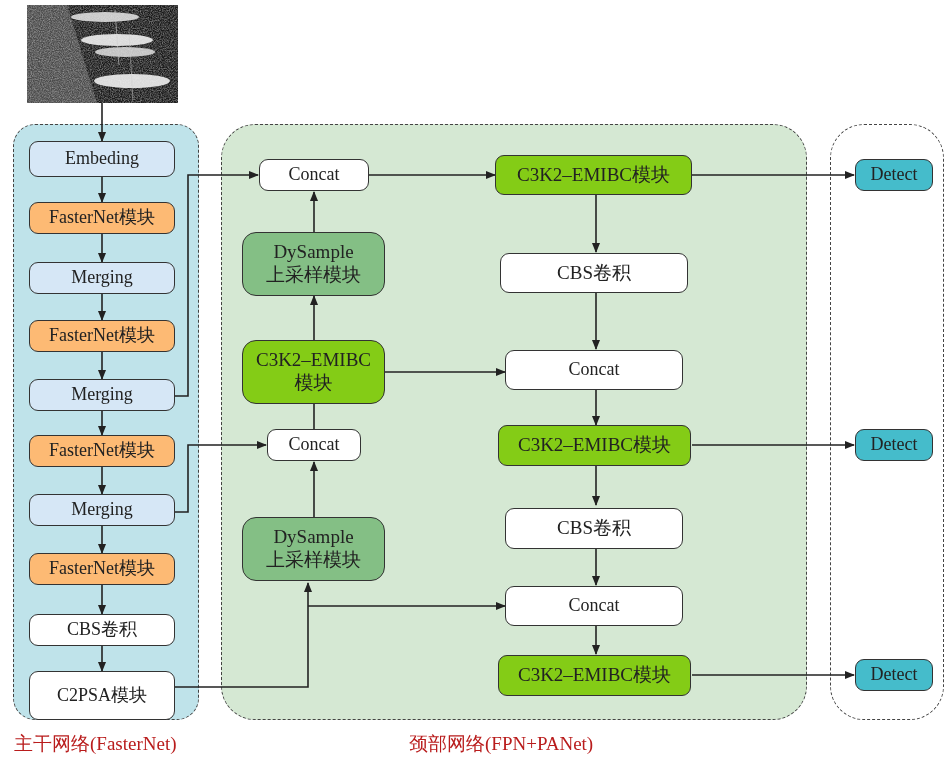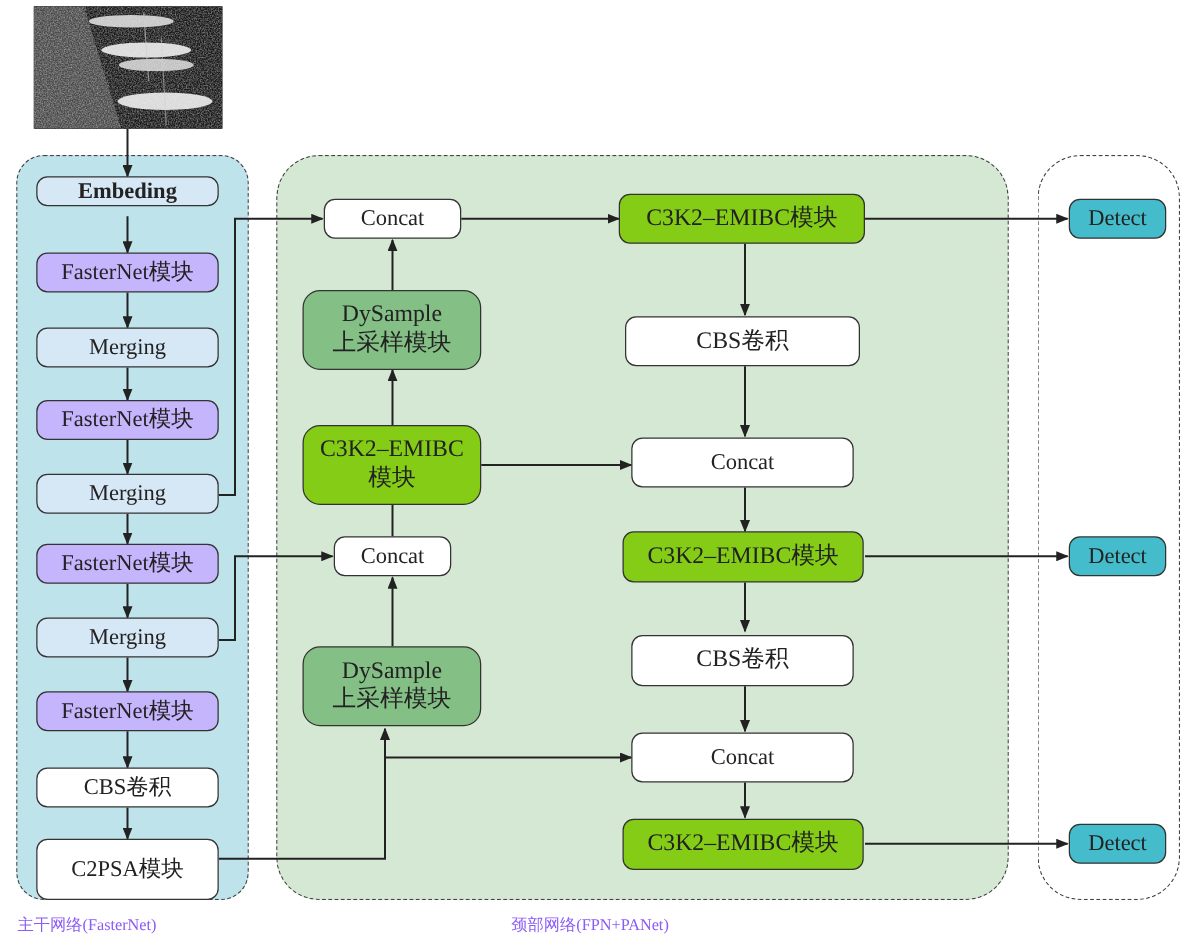--- a/index.html
+++ b/index.html
@@ -4,26 +4,26 @@
 <style>
   html, body { margin: 0; padding: 0; background: #ffffff; }
   body { width: 948px; height: 759px; position: relative; overflow: hidden;
          font-family: "Liberation Serif", "DejaVu Serif", serif; color: #222; }
   .group { position: absolute; border: 1.6px dashed #444; border-radius: 22px; box-sizing: border-box; }
   .node { position: absolute; box-sizing: border-box; border: 1.6px solid #333; border-radius: 9px;
           display: flex; align-items: center; justify-content: center; text-align: center;
           font-size: 18px; line-height: 1.2; color: #222; }
   .node.two { flex-direction: column; font-size: 19px; border-radius: 14px; }
   .c-embed { background: #d6e7f6; }
-  .c-faster { background: #c4b5fd; }
+  .c-faster { background: #fdba74; }
   .c-white { background: #ffffff; }
   .c-c3k2 { background: #84cc16; }
   .c-dys { background: #84bf85; }
   .c-detect { background: #45bccb; }
-  .glabel { position: absolute; font-size: 13px; color: #8b5cf6; white-space: nowrap; }
+  .glabel { position: absolute; font-size: 19px; color: #b91c1c; white-space: nowrap; }
   svg.wires { position: absolute; left: 0; top: 0; }
   .sar { position: absolute; left: 27px; top: 5px; width: 151px; height: 98px; overflow: hidden; background: #1b1b1b; }
 </style>
 </head>
 <body>
 
 <div class="group" style="left:13px; top:124px; width:186px; height:596px; background:#bfe3ea;"></div>
 <div class="group" style="left:221px; top:124px; width:586px; height:596px; background:#d5e8d3; border-radius:34px;"></div>
 <div class="group" style="left:830px; top:124px; width:114px; height:596px; background:#ffffff; border-radius:34px;"></div>
 
@@ -92,21 +92,21 @@
     <line x1="596" y1="466" x2="596" y2="505" marker-end="url(#ah)"></line>
     <line x1="596" y1="549" x2="596" y2="585" marker-end="url(#ah)"></line>
     <line x1="596" y1="626" x2="596" y2="654" marker-end="url(#ah)"></line>
 
     <line x1="692" y1="175" x2="854" y2="175" marker-end="url(#ah)"></line>
     <line x1="692" y1="445" x2="854" y2="445" marker-end="url(#ah)"></line>
     <line x1="692" y1="675" x2="854" y2="675" marker-end="url(#ah)"></line>
   </g>
 </svg>
 
-<div class="node c-embed" style="left:29px; top:141px; width:146px; height:24px;font-weight:bold;">Embeding</div>
+<div class="node c-embed" style="left:29px; top:141px; width:146px; height:36px;">Embeding</div>
 <div class="node c-faster" style="left:29px; top:202px; width:146px; height:32px;">FasterNet模块</div>
 <div class="node c-embed" style="left:29px; top:262px; width:146px; height:32px;">Merging</div>
 <div class="node c-faster" style="left:29px; top:320px; width:146px; height:32px;">FasterNet模块</div>
 <div class="node c-embed" style="left:29px; top:379px; width:146px; height:32px;">Merging</div>
 <div class="node c-faster" style="left:29px; top:435px; width:146px; height:32px;">FasterNet模块</div>
 <div class="node c-embed" style="left:29px; top:494px; width:146px; height:32px;">Merging</div>
 <div class="node c-faster" style="left:29px; top:553px; width:146px; height:32px;">FasterNet模块</div>
 <div class="node c-white" style="left:29px; top:614px; width:146px; height:32px;">CBS卷积</div>
 <div class="node c-white" style="left:29px; top:671px; width:146px; height:49px;">C2PSA模块</div>
 

